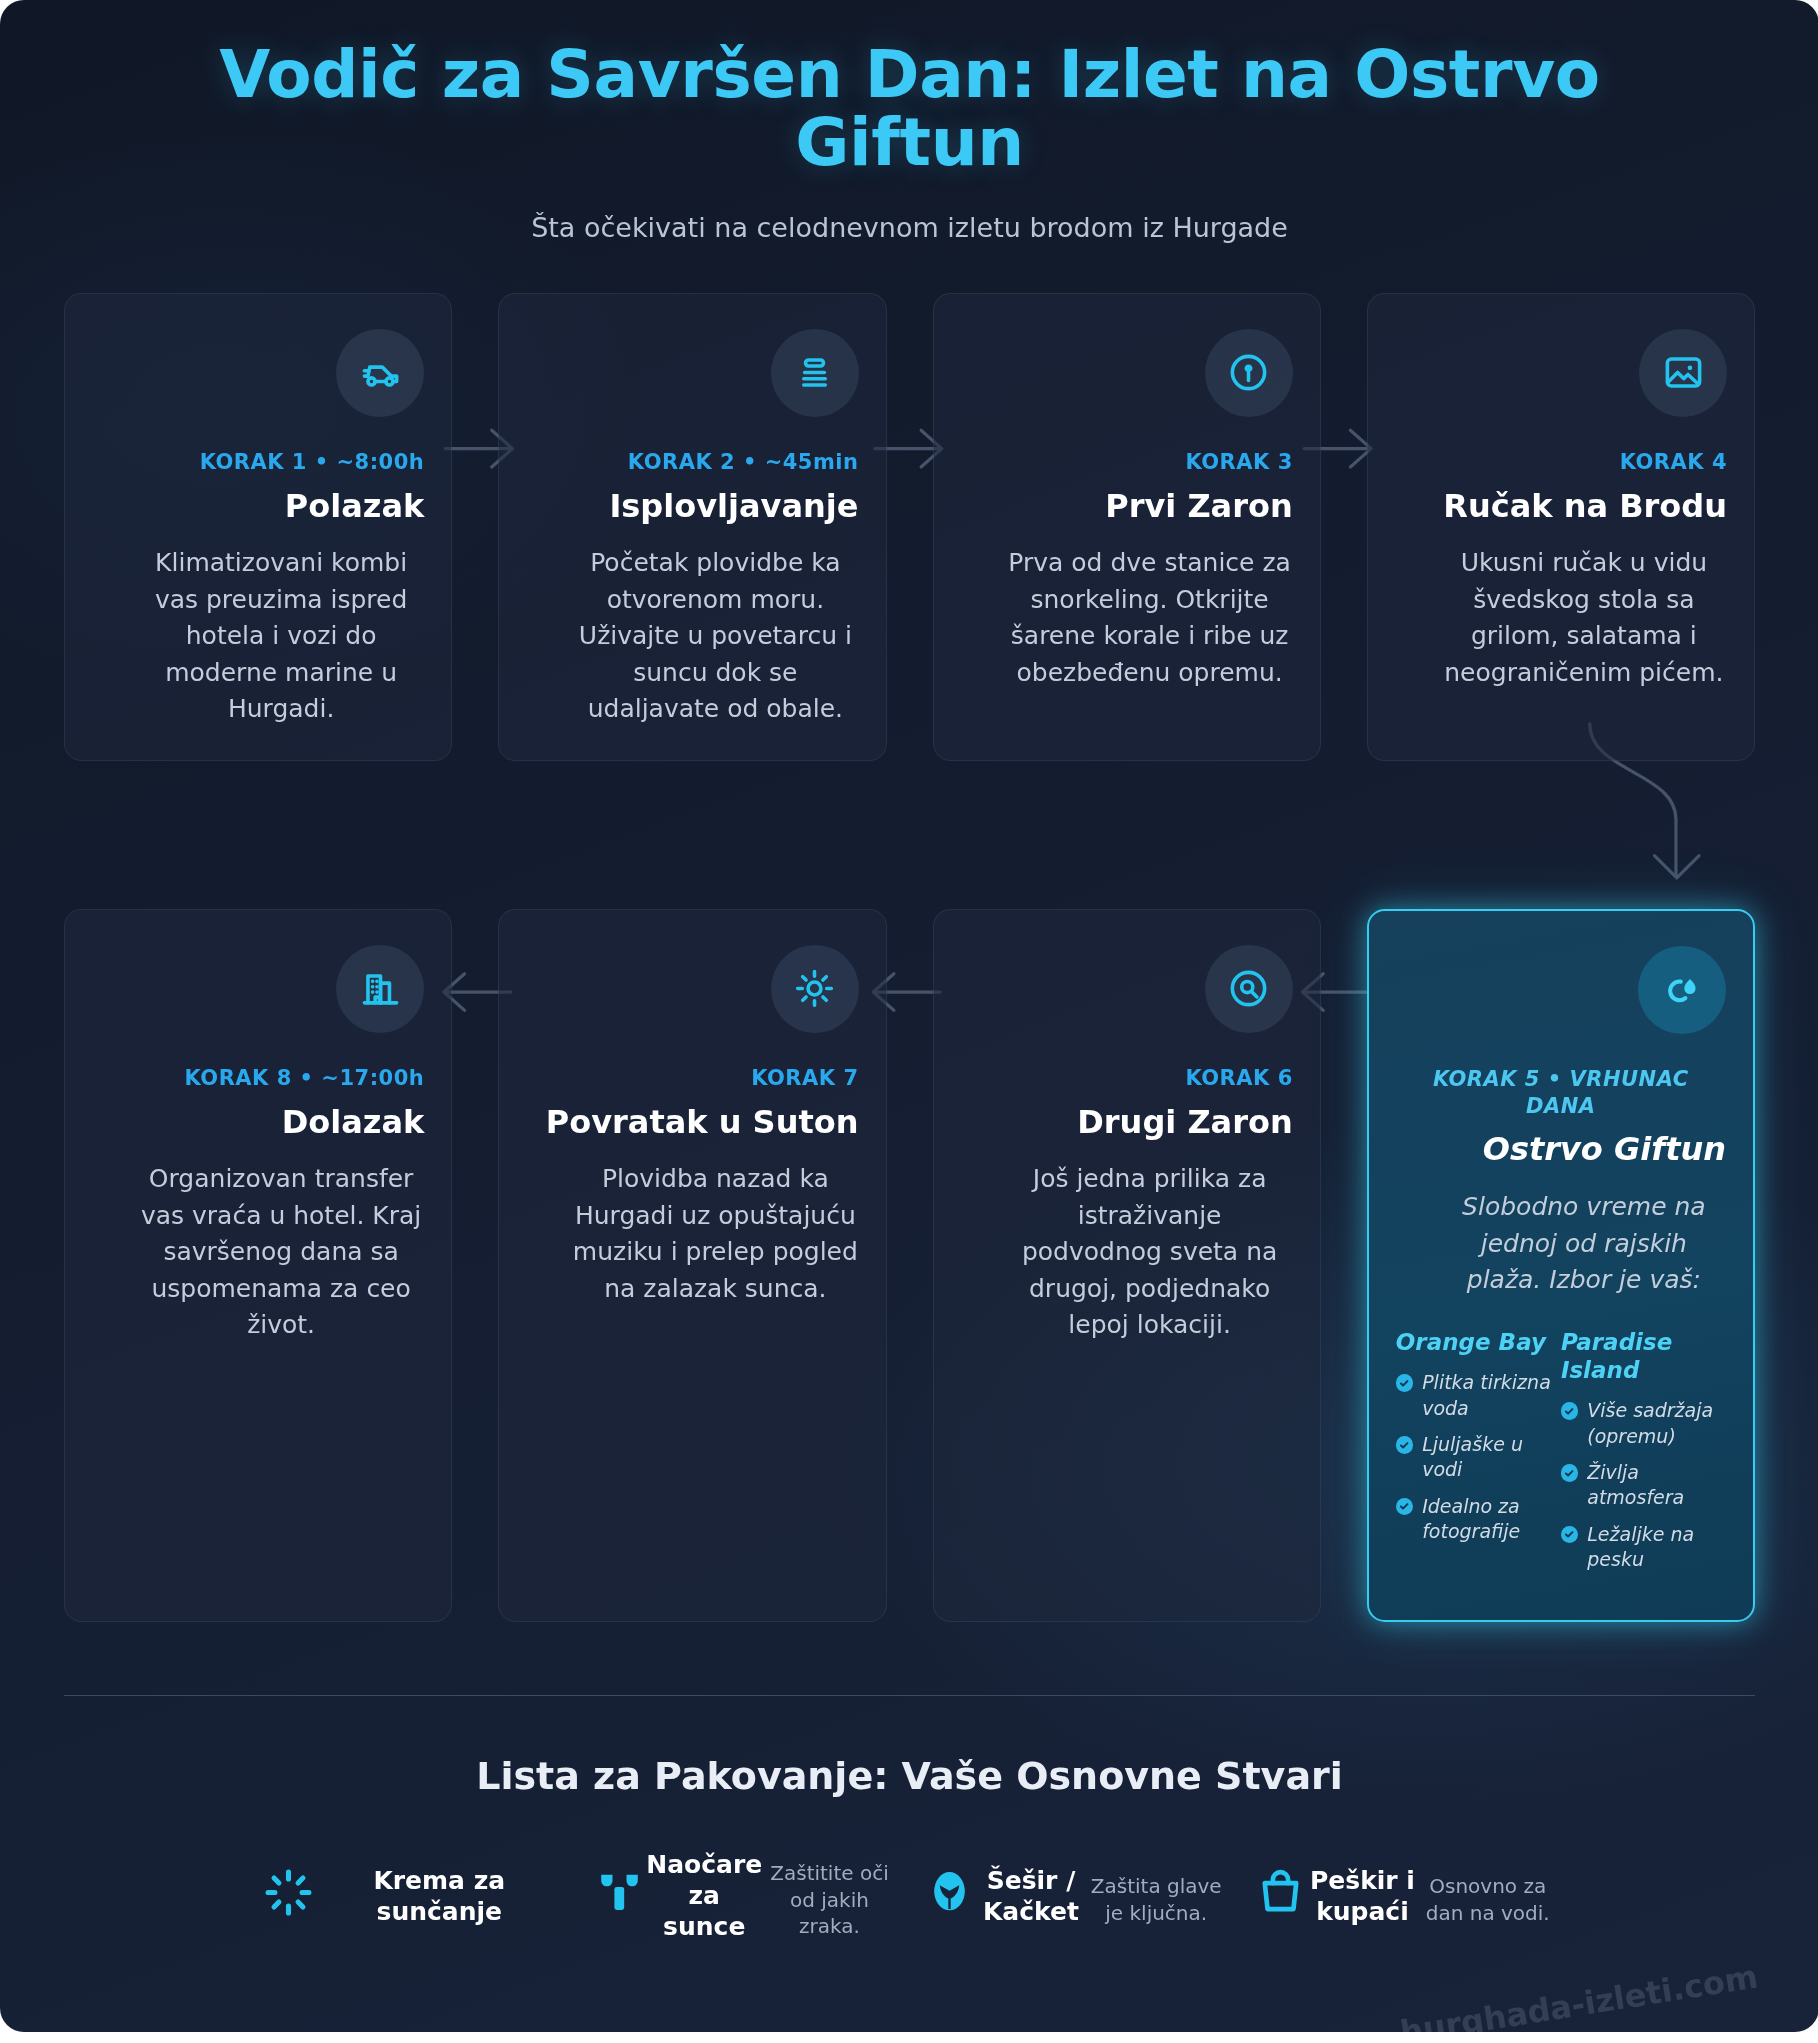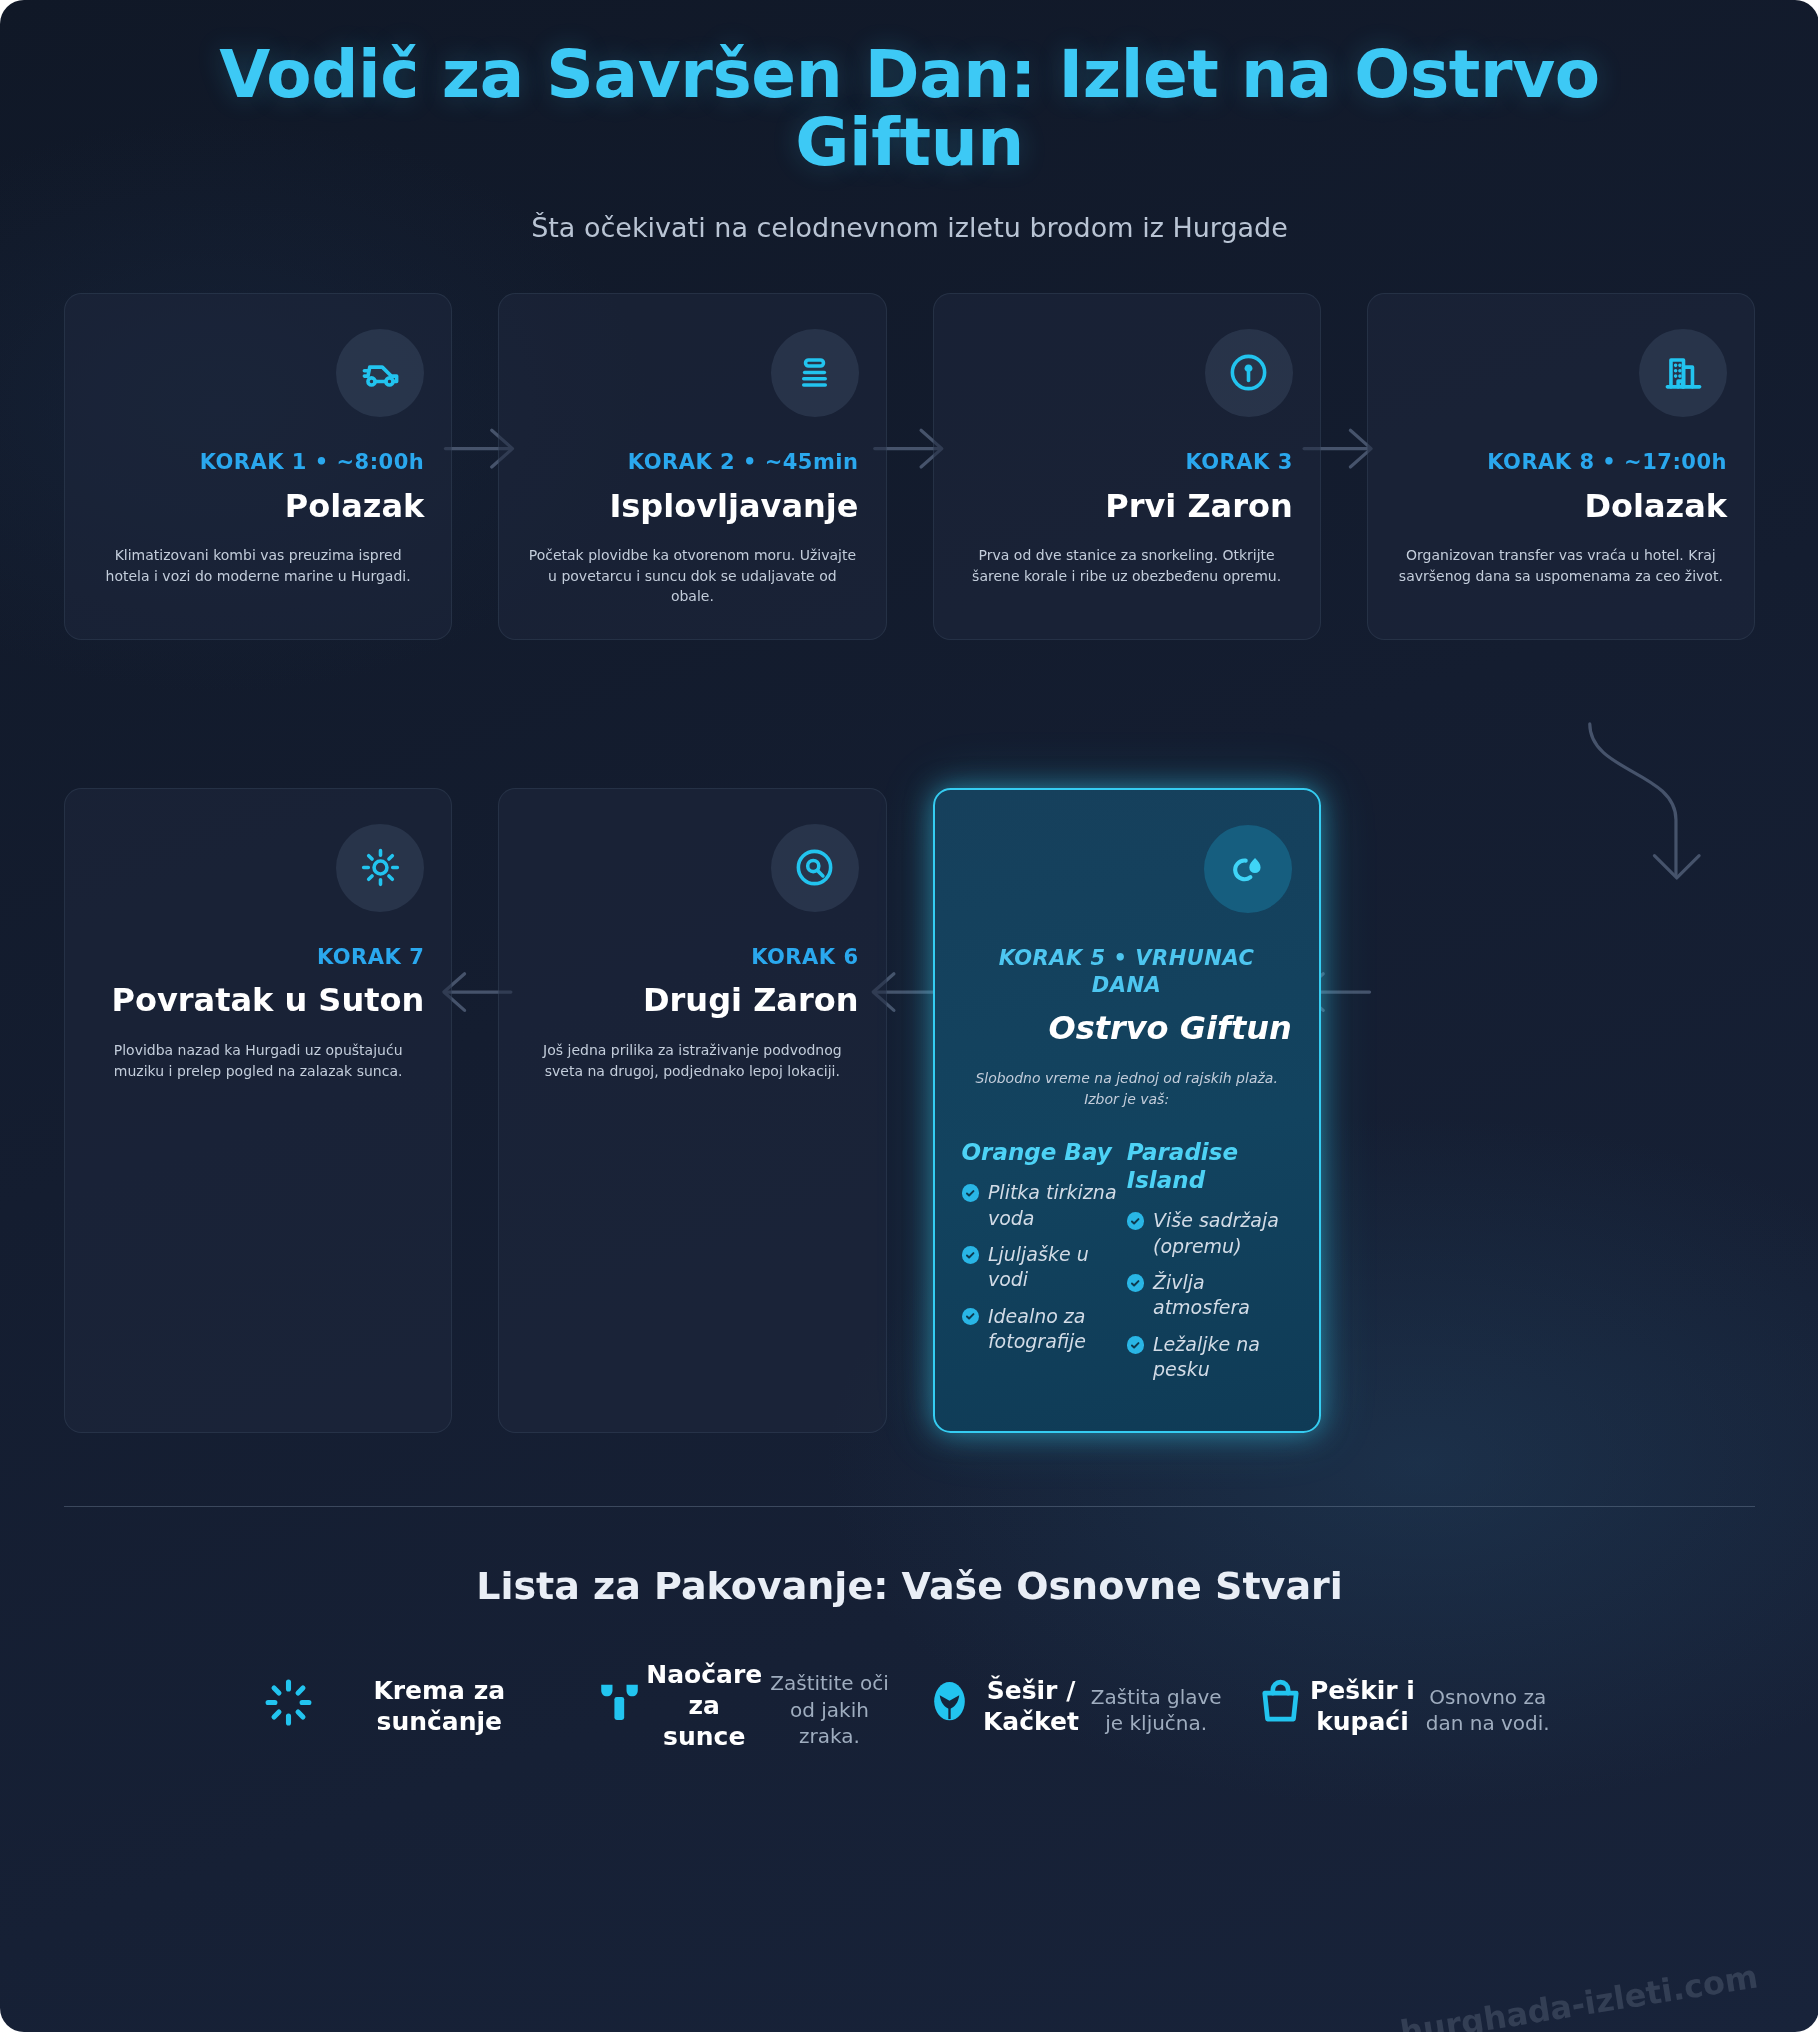--- a/index.html
+++ b/index.html
@@ -75,21 +75,21 @@
   .step{
     font-size:21px; font-weight:bold; letter-spacing:0.5px;
     color:#2aa8ee; margin-bottom:12.8px; line-height:1.28;
   }
   .card.featured .step{ color:#4dc6f0; }
   .title{
     font-size:32px; font-weight:bold; color:#ffffff;
     margin-bottom:21px; line-height:1.12;
   }
   .desc{
-    font-size:14px; line-height:1.46; color:#c3cddb; font-weight:400;
+    font-size:25px; line-height:1.46; color:#c3cddb; font-weight:400;margin-left:46px;
   }
 
   
   .beaches{
     display:grid; grid-template-columns:1fr 1fr; 
     margin-top:29px; text-align:left; width:100%;
   }
   .beach h4{
     font-size:23px; font-weight:bold; color:#4dd2f5;
     line-height:1.22; margin-bottom:14.4px;
@@ -208,20 +208,32 @@
           <circle cx="12" cy="12" r="9"></circle>
             <path d="M12 7.5c1.4 0 2.2 1.1 2.2 2.2 0 1.5-2.2 2.3-2.2 2.3s-2.2-.8-2.2-2.3c0-1.1.8-2.2 2.2-2.2z" fill="#22c4ef" stroke="none"></path>
             <path d="M12 12v4.5"></path>
         </svg>
       </div>
       <div class="step">KORAK 3</div>
       <div class="title">Prvi Zaron</div>
       <div class="desc">Prva od dve stanice za snorkeling. Otkrijte šarene korale i ribe uz obezbeđenu opremu.</div>
     </div>
 
+    <div class="card">
+      <div class="iconwrap">
+        <svg viewBox="0 0 24 24" fill="none" stroke="#22c4ef" stroke-width="2" stroke-linecap="round" stroke-linejoin="round">
+          <rect x="3" y="4.5" width="18" height="15" rx="2.2"></rect>
+            <circle cx="15.6" cy="9.4" r="1.3" fill="#22c4ef" stroke="none"></circle>
+            <path d="M3.6 17.2 8.7 12l3.4 3.4 2.4-2.3 4.9 4.6"></path>
+        </svg>
+      </div>
+      <div class="step">KORAK 4</div>
+      <div class="title">Ručak na Brodu</div>
+      <div class="desc">Ukusni ručak u vidu švedskog stola sa grilom, salatama i neograničenim pićem.</div>
+    </div>
 
     <div class="card r2">
       <div class="iconwrap">
         <svg viewBox="0 0 24 24" fill="none" stroke="#22c4ef" stroke-width="2" stroke-linecap="round" stroke-linejoin="round">
           <path d="M5 20V5h7v15"></path>
             <path d="M12 20V9h5v11"></path>
             <path d="M3 20h18"></path>
             <path d="M7.6 8h.01M10 8h.01M7.6 11h.01M10 11h.01M7.6 14h.01M10 14h.01"></path>
             <path d="M9 20v-3.2h2.4V20"></path>
         </svg>

